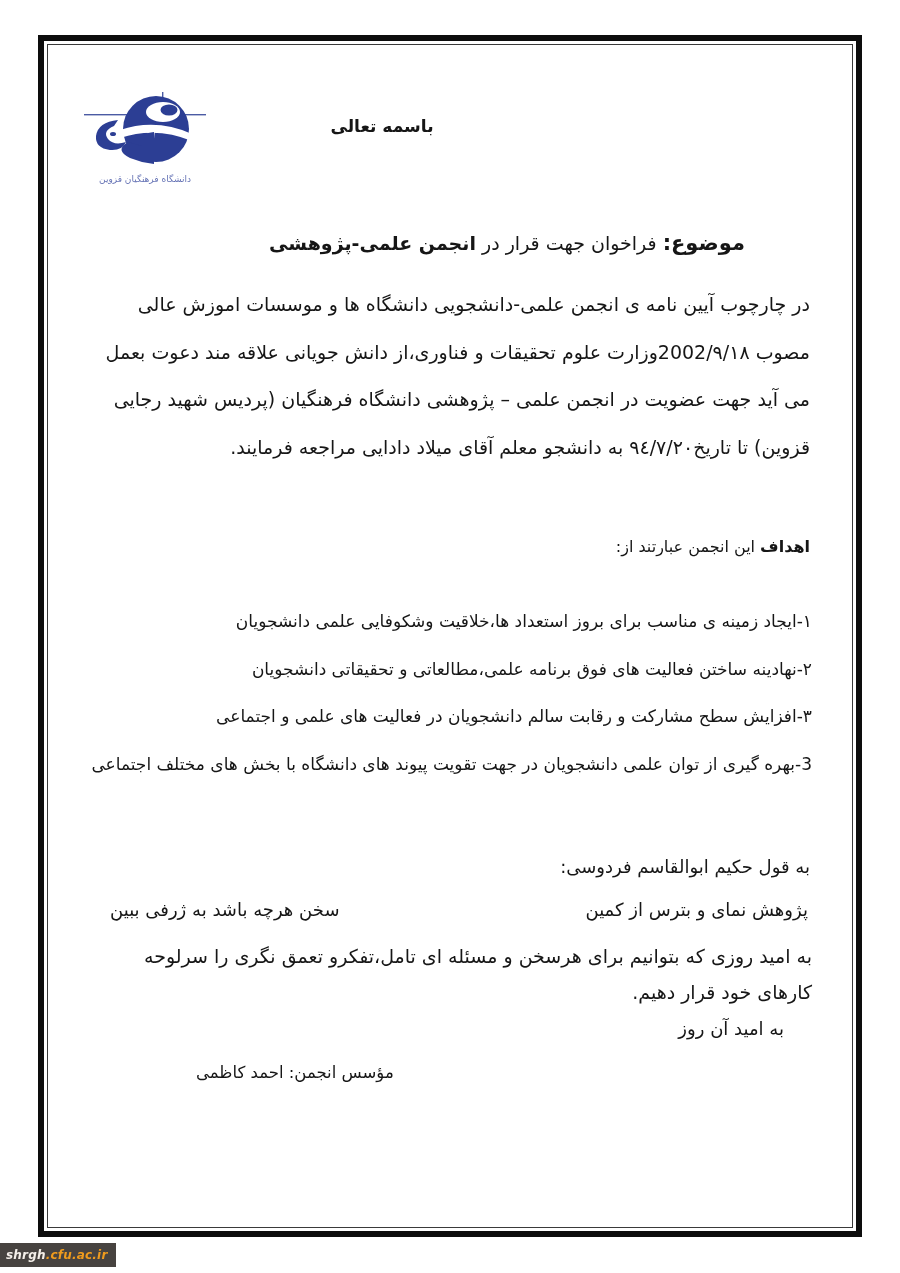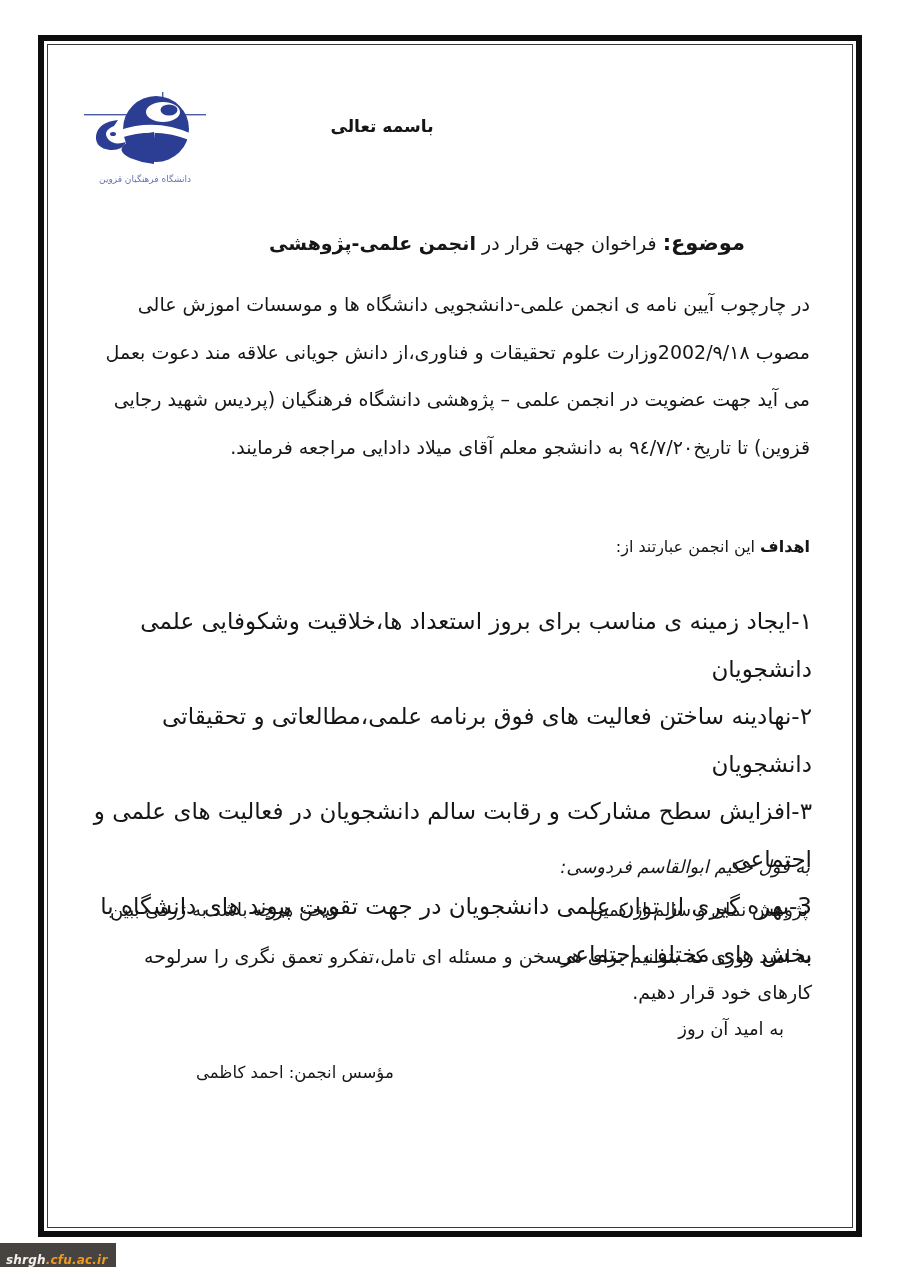--- a/index.html
+++ b/index.html
@@ -38,47 +38,47 @@
   .para{
     right:90px;left:95px;top:281px;text-align:right;
     font-size:19px;line-height:47.5px;
   }
   .goals-head{
     right:90px;left:95px;top:532px;text-align:right;
     font-size:16px;line-height:30px;
   }
   .goals{
     right:88px;left:60px;top:598px;text-align:right;
-    font-size:23px;line-height:47.5px;
+    font-size:17px;line-height:47.5px;
   }
   .goal-item{display:block;}
   .quote-intro{
     right:90px;left:95px;top:852px;text-align:right;
-    font-size:18px;line-height:30px;font-style:italic;
+    font-size:18px;line-height:30px;
   }
   .poem{
     right:92px;left:110px;top:895px;
     display:flex;justify-content:space-between;
     font-size:18px;line-height:30px;
   }
   .closing{
     right:88px;left:95px;top:938px;text-align:right;
     font-size:19px;line-height:36px;
   }
   .hope{
     right:116px;left:95px;top:1015px;text-align:right;
     font-size:18px;line-height:28px;
   }
   .signature{
     left:196px;top:1060px;text-align:left;
     font-size:16.5px;line-height:26px;
   }
   .watermark{
     left:0;top:1243px;height:24px;padding:0 8px 0 6px;
-    background:#474340;display:flex;align-items:flex-end;
+    background:#474340;display:flex;align-items:center;
     font-size:12px;font-weight:bold;font-style:italic;
     letter-spacing:.2px;direction:ltr;
   }
   .wm-prefix{color:#f4efe9;}
   .wm-suffix{color:#ef9b1d;}
 </style>
 </head>
 <body>
 
 <div class="page">
@@ -135,21 +135,21 @@
   <div class="abs goals rtl">
     <span class="goal-item">۱-ایجاد زمینه ی مناسب برای بروز استعداد ها،خلاقیت وشکوفایی علمی دانشجویان</span>
     <span class="goal-item">۲-نهادینه ساختن فعالیت های فوق برنامه علمی،مطالعاتی و تحقیقاتی دانشجویان</span>
     <span class="goal-item">۳-افزایش سطح مشارکت و رقابت سالم دانشجویان در فعالیت های علمی و اجتماعی</span>
     <span class="goal-item">3-بهره گیری از توان علمی دانشجویان در جهت تقویت پیوند های دانشگاه با بخش های مختلف اجتماعی</span>
   </div>
 
   <div class="abs quote-intro rtl">به قول حکیم ابوالقاسم فردوسی:</div>
 
   <div class="abs poem rtl">
-    <span>پژوهش نمای و سالم از کمین</span>
+    <span>پژوهش نمای و بترس از کمین</span>
     <span>سخن هرچه باشد به ژرفی ببین</span>
   </div>
 
   <div class="abs closing rtl">به امید روزی که بتوانیم برای هرسخن و مسئله ای تامل،تفکرو تعمق نگری را سرلوحه کارهای خود قرار دهیم.</div>
 
   <div class="abs hope rtl">به امید آن روز</div>
 
   <div class="abs signature rtl">مؤسس انجمن: احمد کاظمی</div>
 
   <div class="abs watermark">

